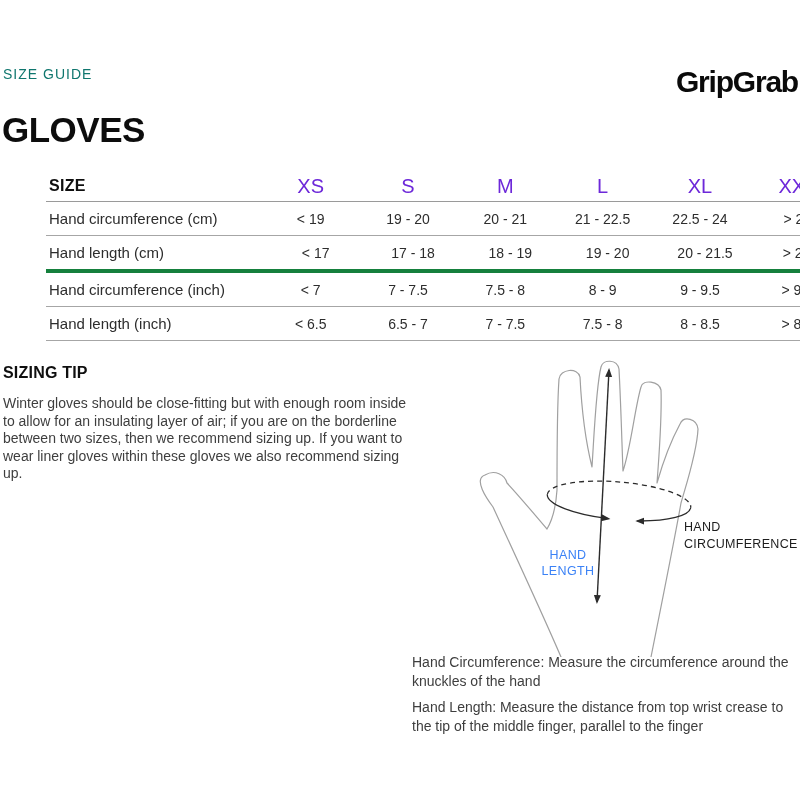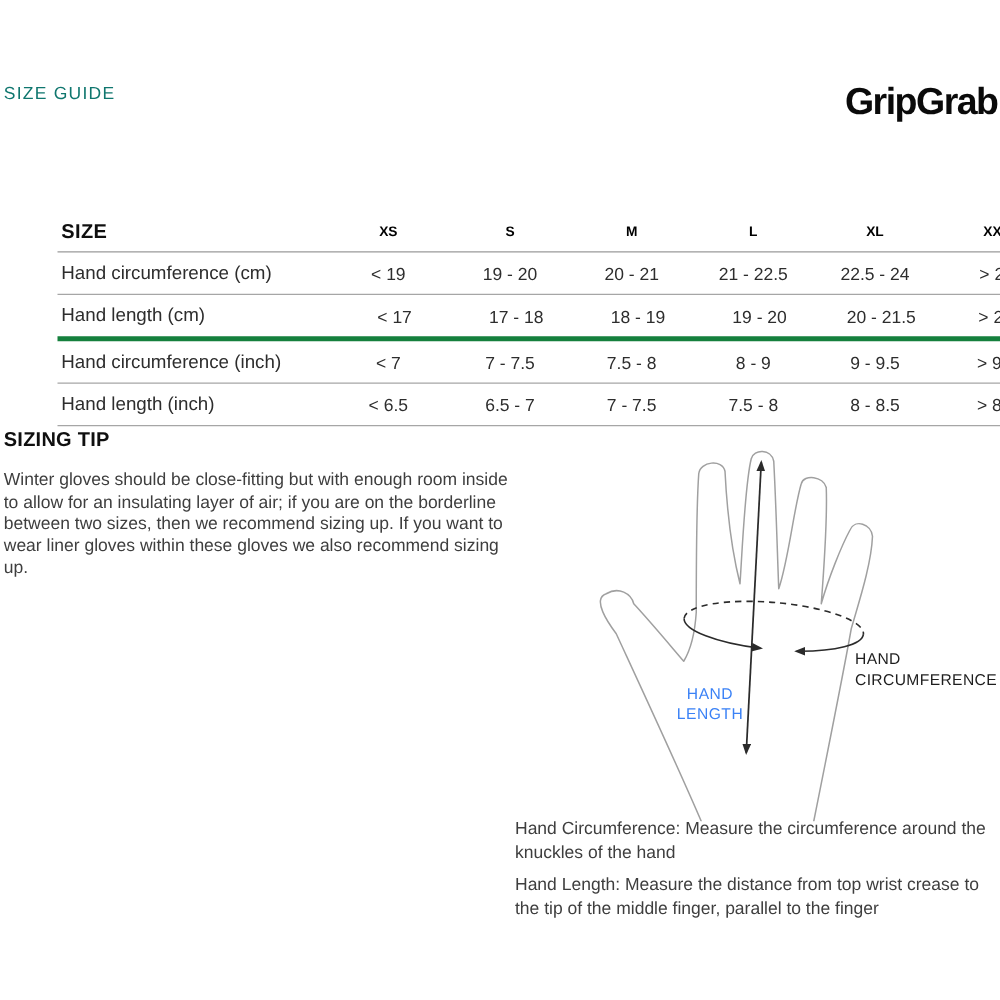--- a/index.html
+++ b/index.html
@@ -13,24 +13,24 @@
 
   
   .size-table{position:absolute;left:0;top:171px;width:800px;padding-left:46px;}
   .trow{display:flex;align-items:center;border-bottom:1px solid #a6a6a6;}
   .trow.head{height:30px;border-bottom:1px solid #9a9a9a;}
   .trow.data{height:33px;}
   .trow.cm-end{border-bottom:4px solid #15803d;gap:10px;}
   .cell-label{flex:0 0 213px;padding-left:3px;font-size:15px;color:#2d2d2d;}
   .head .cell-label{font-weight:700;font-size:16px;color:#0f0f0f;letter-spacing:.3px;}
   .cell{flex:1;text-align:center;font-size:14px;color:#2d2d2d;}
-  .head .cell{font-weight:700;font-size:11px;color:#000000;}
+  .head .cell{font-weight:400;font-size:20px;color:#6d28d9;}
 
   
-  .tip{position:absolute;left:3px;top:344px;width:404px;}
+  .tip{position:absolute;left:3px;top:364px;width:404px;}
   .tip h2{margin:0;font-size:16px;font-weight:700;color:#0f0f0f;letter-spacing:.2px;}
   .tip p{margin:13px 0 0 0;font-size:14px;line-height:17.5px;color:#3e3e3e;}
 
   
   .hand-svg{position:absolute;left:435px;top:357px;}
   .hand-length-label{position:absolute;left:533px;top:547px;width:70px;text-align:center;
     font-size:12.5px;letter-spacing:.4px;line-height:16px;color:#3b82f6;font-weight:500;}
   .hand-circ-label{position:absolute;left:684px;top:519px;width:114px;
     font-size:12.5px;letter-spacing:.3px;line-height:17px;color:#1d1d1d;font-weight:500;}
 
@@ -38,20 +38,21 @@
   .note-1{top:653px;}
   .note-2{top:698px;}
 </style>
 </head>
 <body>
 
 <div class="page">
 
   <div class="eyebrow">SIZE GUIDE</div>
   <div class="brand">GripGrab</div>
+  <h1 class="title">GLOVES</h1>
 
   <div class="size-table">
     <div class="trow head">
       <div class="cell-label">SIZE</div>
       <div class="cell">XS</div>
       <div class="cell">S</div>
       <div class="cell">M</div>
       <div class="cell">L</div>
       <div class="cell">XL</div>
       <div class="cell">XXL</div>

